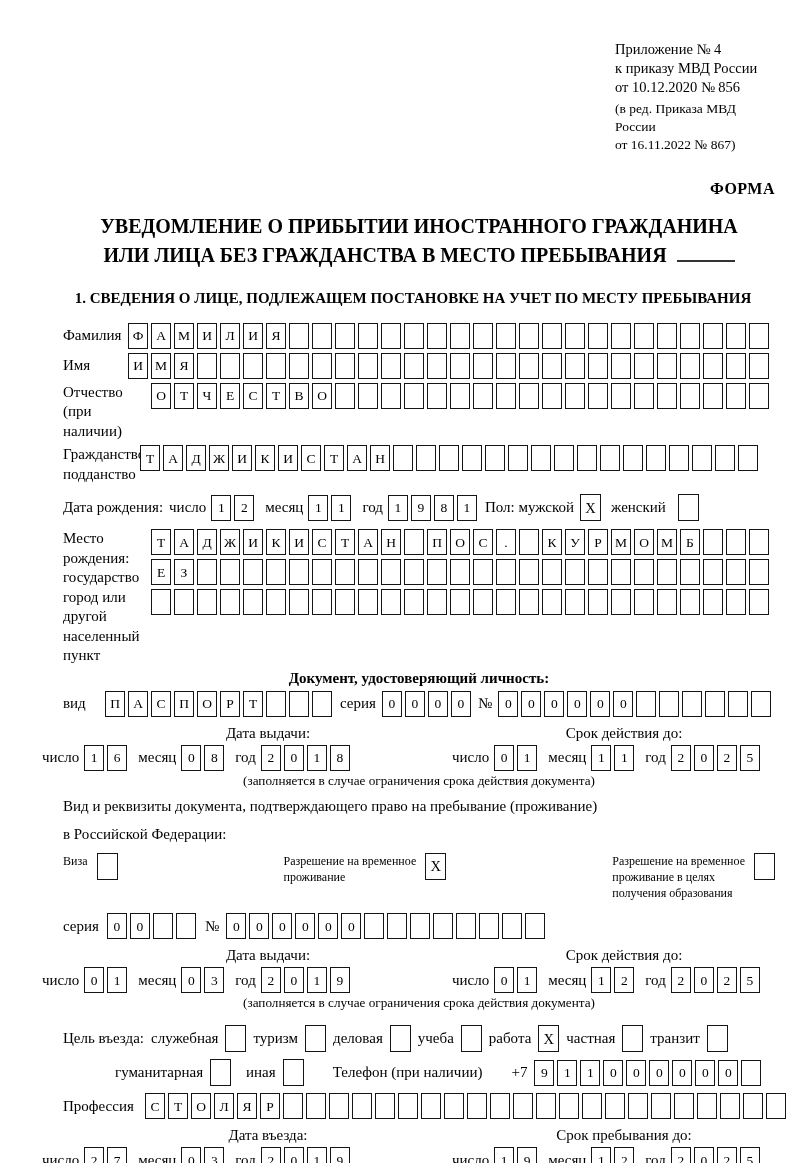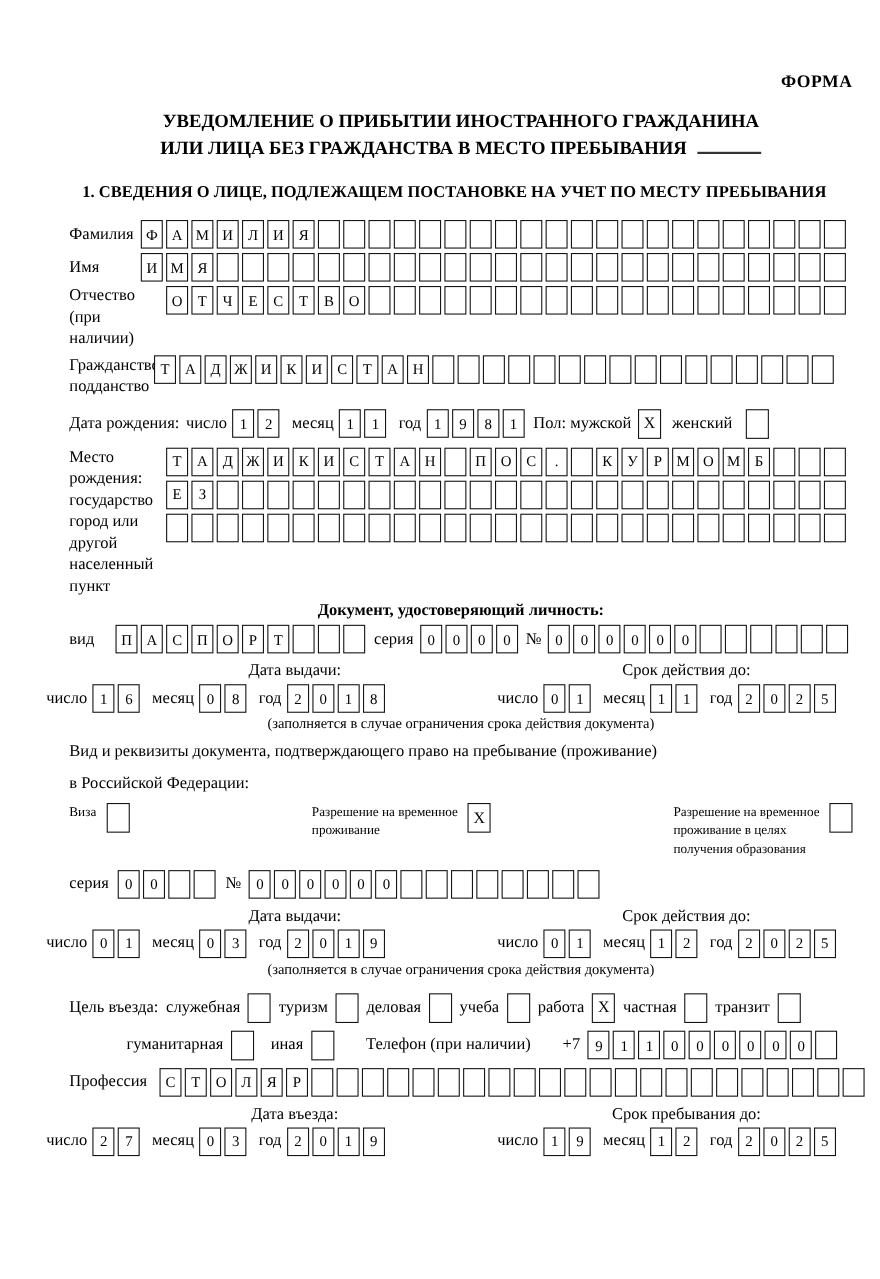--- a/index.html
+++ b/index.html
@@ -6,21 +6,21 @@
   body{width:800px;height:1163px;overflow:hidden;color:#000;
        font-family:"Liberation Serif","DejaVu Serif",serif;}
   .page{box-sizing:border-box;width:800px;height:1163px;padding:40px 25px 0 63px;position:relative;}
 
   
   .hdr{margin-left:552px;width:160px;font-size:14.5px;line-height:1.32;}
   .hdr .ed{font-size:13.5px;margin-top:3px;}
   .forma{margin-top:26px;text-align:right;font-weight:bold;font-size:16px;letter-spacing:.5px;}
 
   
-  .title{margin-top:14px;text-align:center;font-weight:bold;font-size:17px;line-height:1.45;}
+  .title{margin-top:14px;text-align:center;font-weight:bold;font-size:20px;line-height:1.45;}
   .t-underline{display:inline-block;width:58px;border-bottom:2px solid #333;height:14px;margin-left:10px;}
   .sect{margin-top:20px;font-weight:bold;font-size:15px;text-align:center;white-space:nowrap;margin-left:-12px;}
 
   
   .rows{margin-top:16px;}
   .row{display:flex;align-items:flex-start;margin-top:4px;}
   .lbl{font-size:15px;line-height:1.3;flex-shrink:0;}
   .cells{display:inline-flex;gap:3px;flex-shrink:0;}
   .cell,.cb{box-sizing:border-box;width:20px;height:26px;border:1.6px solid #151515;
         display:inline-flex;align-items:center;justify-content:center;
@@ -50,20 +50,29 @@
   .optrow{display:flex;justify-content:space-between;margin-top:8px;align-items:flex-start;}
 
   .purp{display:flex;align-items:center;margin-top:14px;gap:7px;flex-wrap:nowrap;}
   .purp .lbl{white-space:nowrap;}
 </style>
 </head>
 <body>
 
 <div class="page">
 
+  <div class="hdr">
+    <div>Приложение № 4</div>
+    <div>к приказу МВД России</div>
+    <div>от 10.12.2020 № 856</div>
+    <div class="ed">
+      <div>(в ред. Приказа МВД России</div>
+      <div>от 16.11.2022 № 867)</div>
+    </div>
+  </div>
   <div class="forma">ФОРМА</div>
 
   <div class="title">
     <div>УВЕДОМЛЕНИЕ О ПРИБЫТИИ ИНОСТРАННОГО ГРАЖДАНИНА</div>
     <div>
       <span>ИЛИ ЛИЦА БЕЗ ГРАЖДАНСТВА В МЕСТО ПРЕБЫВАНИЯ</span><span class="t-underline"></span>
     </div>
   </div>
 
   <div class="sect">1. СВЕДЕНИЯ О ЛИЦЕ, ПОДЛЕЖАЩЕМ ПОСТАНОВКЕ НА УЧЕТ ПО МЕСТУ ПРЕБЫВАНИЯ</div>

